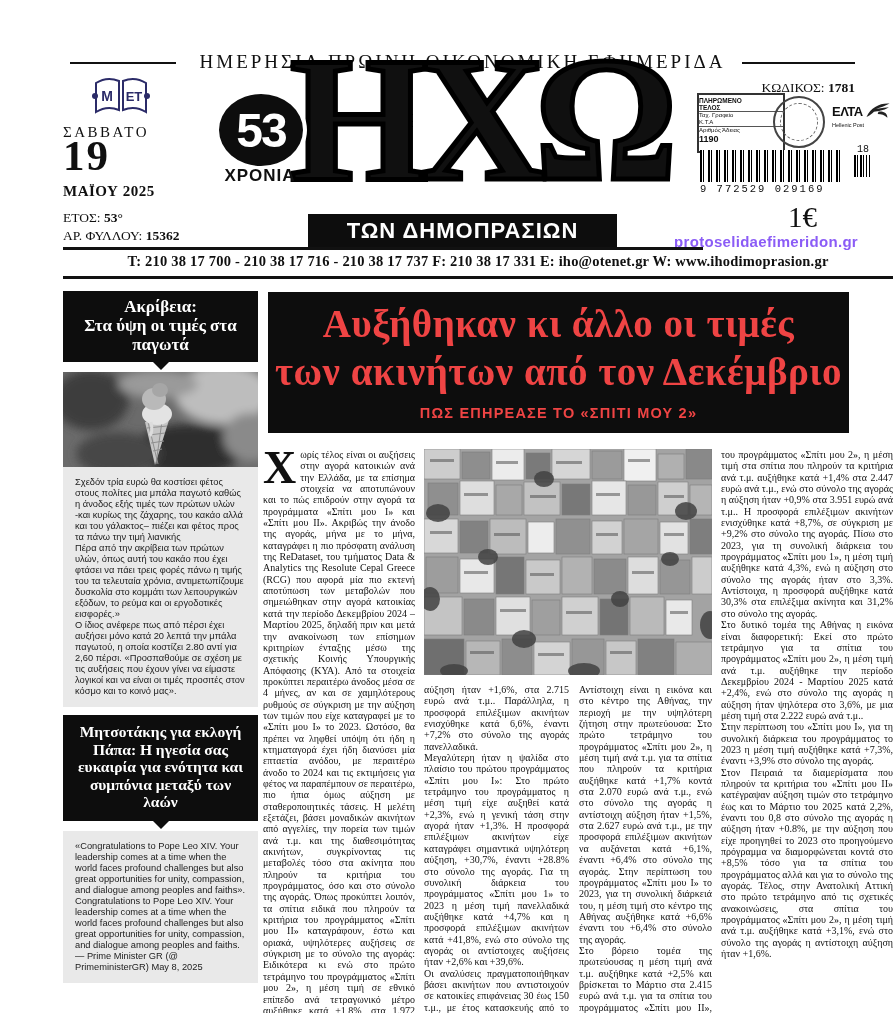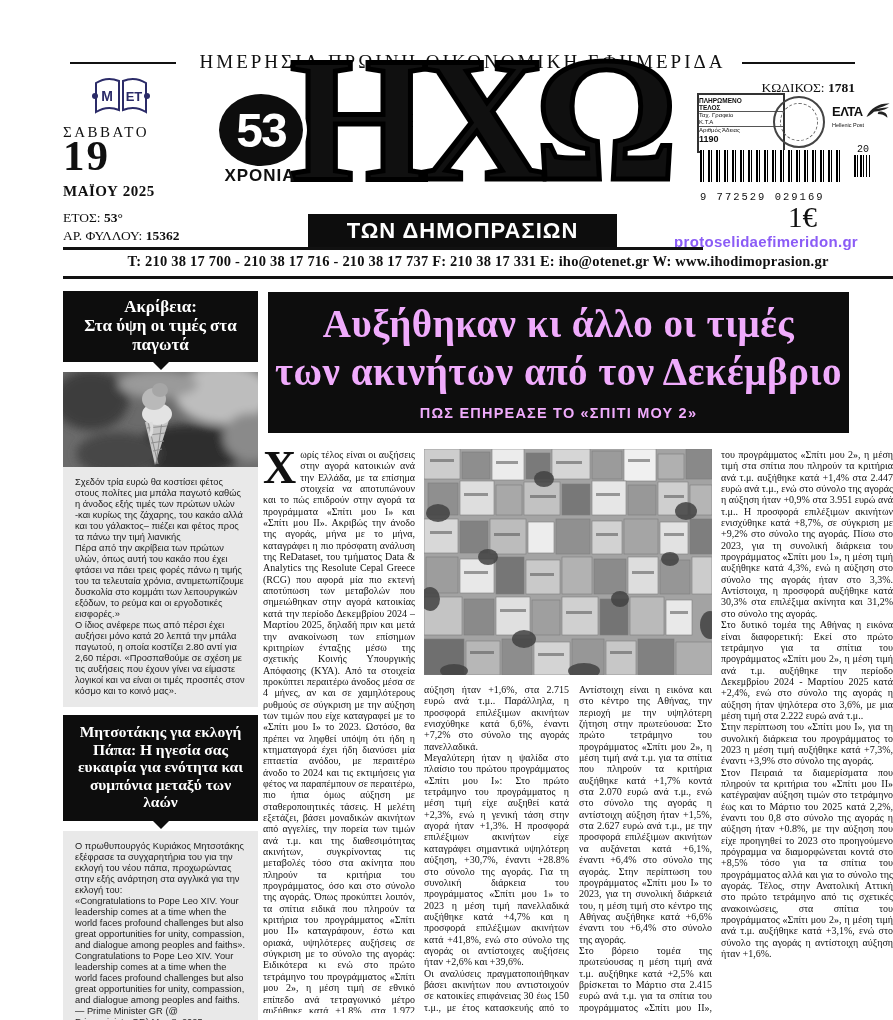--- a/index.html
+++ b/index.html
@@ -57,21 +57,21 @@
   .elta { top:100px; left:832px; width:58px; display:flex; flex-direction:column; }
   .elta .row { display:flex; align-items:center; gap:2px; }
   .elta .name { font-family:"Liberation Sans","DejaVu Sans",sans-serif; font-weight:bold;
                 font-size:13px; letter-spacing:-0.5px; }
   .elta .sub  { font-family:"Liberation Sans","DejaVu Sans",sans-serif; font-size:5.5px; }
 
   .barcode { top:150px; left:700px; width:178px; }
   .barcode .bars { width:144px; height:32px;
      background:repeating-linear-gradient(90deg,#000 0 2px,#fff 2px 3.5px,#000 3.5px 4.5px,#fff 4.5px 8px); }
   .barcode .digits { font-family:"Liberation Mono","DejaVu Sans Mono",monospace;
-                     font-size:10.5px; letter-spacing:2px; margin-top:9px; }
+                     font-size:10.5px; letter-spacing:2px; margin-top:1px; }
   .barcode .addon { position:absolute; left:150px; top:-6px; width:26px; text-align:center; }
   .barcode .addon .num { font-family:"Liberation Mono","DejaVu Sans Mono",monospace; font-size:10px; }
   .barcode .addon .abars { width:18px; height:22px; margin:0 auto;
      background:repeating-linear-gradient(90deg,#000 0 1.5px,#fff 1.5px 3px,#000 3px 4px,#fff 4px 6px); }
 
   .price { top:201px; left:788px; font-size:29px; }
   .watermark { top:233px; left:530px; width:328px; text-align:right; color:#8b5cf6;
                font-family:"Liberation Sans","DejaVu Sans",sans-serif; font-weight:bold;
                font-size:15px; letter-spacing:0.3px; }
 
@@ -92,21 +92,21 @@
   .gb { background:#e9e9e9; color:#1b1b1b; padding:10px 12px;
         font-family:"Liberation Sans","DejaVu Sans",sans-serif;
         font-size:9.3px; line-height:11px; }
   .gb p { margin:0; }
   .bb2 { margin-top:8px; font-weight:bold; font-size:15.5px; line-height:17.5px;
          padding:8px 8px 10px; }
   .gb2 { margin-top:10px; }
 
   
   .main { position:absolute; top:292px; left:263px; width:630px; }
-  .hbox { width:581px; margin-left:5px; background:#0d0d0d; color:#f0abfc; text-align:center;
+  .hbox { width:581px; margin-left:5px; background:#0d0d0d; color:#ef4444; text-align:center;
           padding:8px 0 12px; position:relative; }
   .hbox .hl { font-weight:bold; font-size:39px; line-height:48px; letter-spacing:0.5px; }
   .hbox .kicker { margin-top:9px; font-family:"Liberation Sans","DejaVu Sans",sans-serif;
                   font-weight:bold; font-size:14.5px; letter-spacing:1.2px; }
   .cols { margin-top:16px; display:flex; gap:9px; height:564px; overflow:hidden; }
   .artcol { font-size:10px; line-height:11.35px; text-align:justify; overflow:hidden; }
   .artcol p { margin:0; }
   .c1 { width:152px; }
   .mid { width:288px; }
   .photo-city { width:288px; height:226px; display:block; margin-bottom:9px; }
@@ -180,21 +180,21 @@
         <svg width="26" height="22" viewBox="0 0 34 26">
           <path d="M2 21 C8 8 20 2 33 3 C26 7 21 8 15 10 C23 9 29 8 32 8 C24 13 18 13 12 14 C10 16 7 19 2 21 Z" fill="#222"></path>
           <path d="M18 14 C25 13 30 16 30 22 C26 18 22 17 17 17 Z" fill="#222"></path>
         </svg>
       </div>
       <span class="sub">Hellenic Post</span>
     </div>
 
     <div class="abs barcode">
       <div class="addon">
-        <div class="num">20</div>
+        <div class="num">18</div>
         <div class="abars"></div>
       </div>
       <div class="bars"></div>
       <div class="digits">9 772529 029169</div>
     </div>
 
     <div class="abs price">1€</div>
     <div class="abs watermark">protoselidaefimeridon.gr</div>
 
     <div class="abs contact-rule-top"></div>
@@ -238,21 +238,20 @@
       <p>Πέρα από την ακρίβεια των πρώτων υλών, όπως αυτή του κακάο που έχει φτάσει να πάει τρεις φορές πάνω η τιμής του τα τελευταία χρόνια, αντιμετωπίζουμε δυσκολία στο κομμάτι των λειτουργικών εξόδων, το ρεύμα και οι εργοδοτικές εισφορές.»</p>
       <p>Ο ίδιος ανέφερε πως από πέρσι έχει αυξήσει μόνο κατά 20 λεπτά την μπάλα παγωτού, η οποία κοστίζει 2.80 αντί για 2,60 πέρσι. «Προσπαθούμε σε σχέση με τις αυξήσεις που έχουν γίνει να είμαστε λογικοί και να είναι οι τιμές προσιτές στον κόσμο και το κοινό μας».</p>
     </div>
 
     <div class="bb bb2">
       <div>Μητσοτάκης για εκλογή Πάπα: Η ηγεσία σας ευκαιρία για ενότητα και συμπόνια μεταξύ των λαών</div>
       <div class="ptr"></div>
     </div>
 
     <div class="gb gb2">
-      <p>Ο πρωθυπουργός Κυριάκος Μητσοτάκης εξέφρασε τα συγχαρητήρια του για την εκλογή του νέου πάπα, προχωρώντας στην εξής ανάρτηση στα αγγλικά για την εκλογή του:</p>
       <p>«Congratulations to Pope Leo XIV. Your leadership comes at a time when the world faces profound challenges but also great opportunities for unity, compassion, and dialogue among peoples and faiths».</p>
       <p>Congratulations to Pope Leo XIV. Your leadership comes at a time when the world faces profound challenges but also great opportunities for unity, compassion, and dialogue among peoples and faiths.</p>
       <p>— Prime Minister GR (@ PrimeministerGR) May 8, 2025</p>
 
     </div>
   </aside>
 
   <main class="main">
 
     <div class="hbox">

